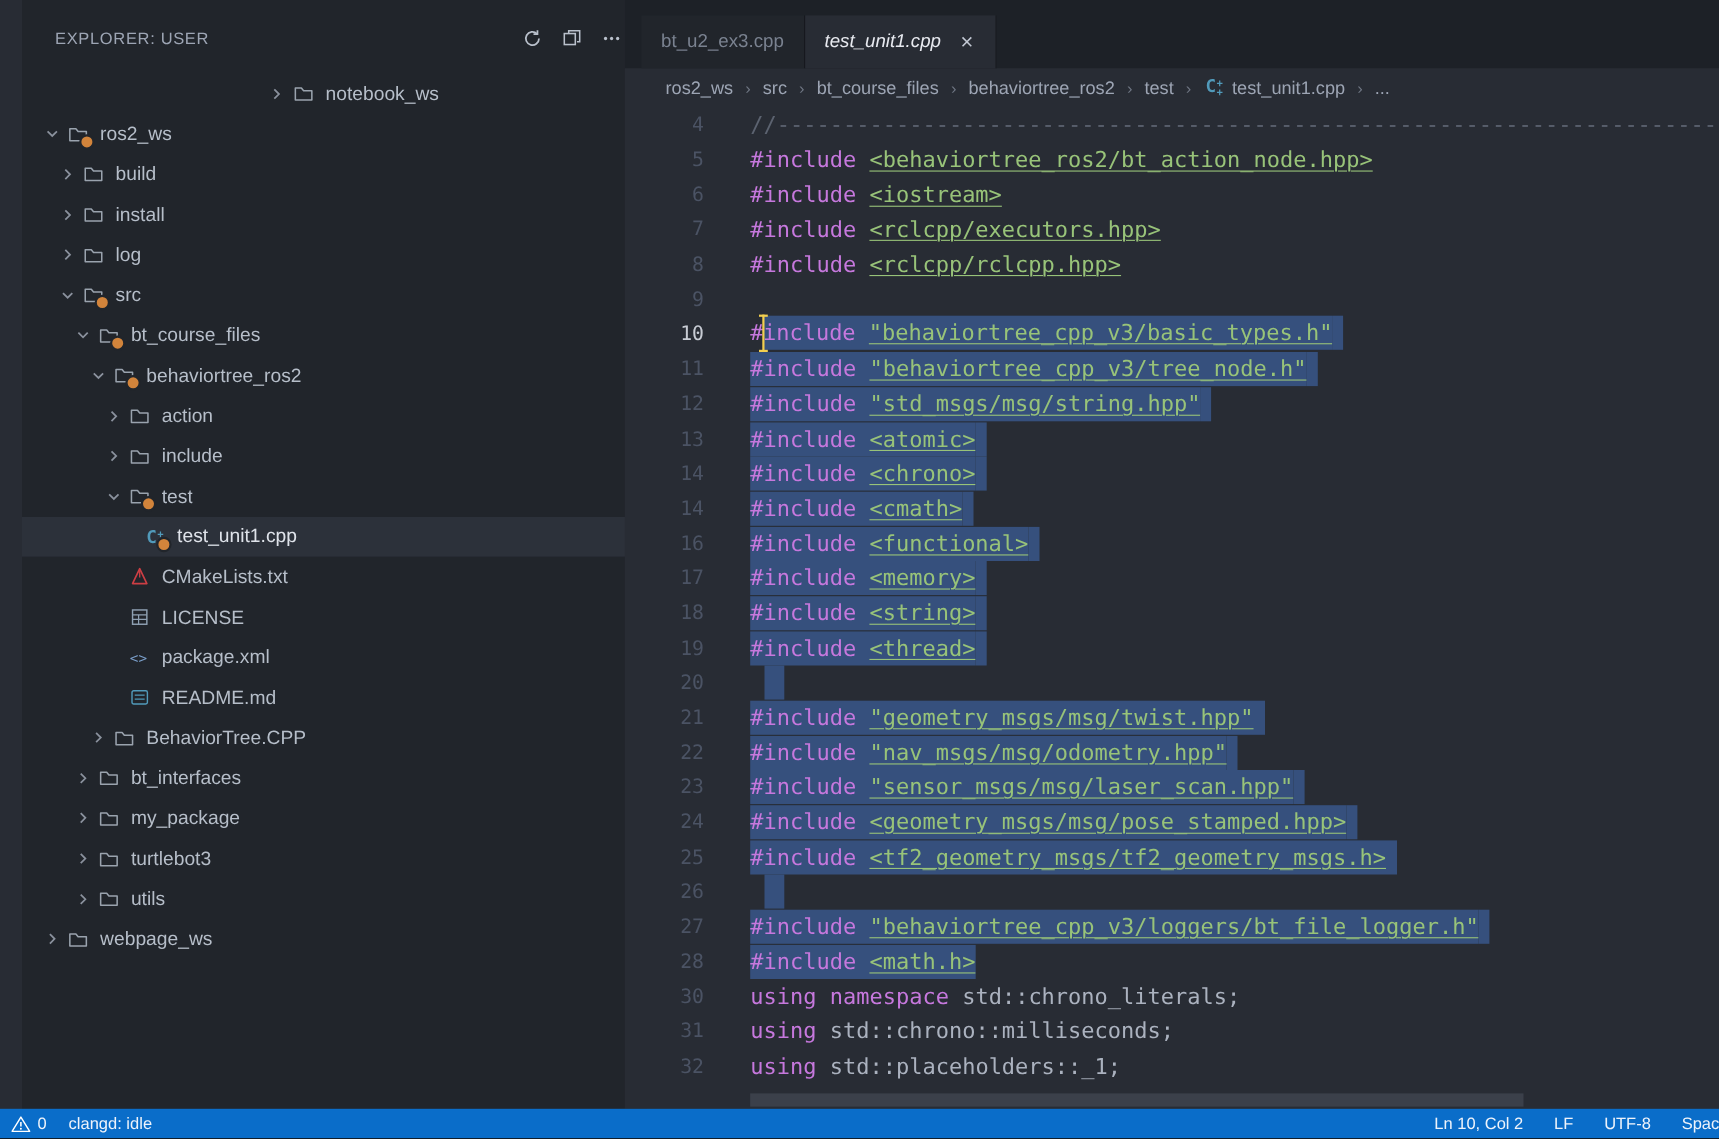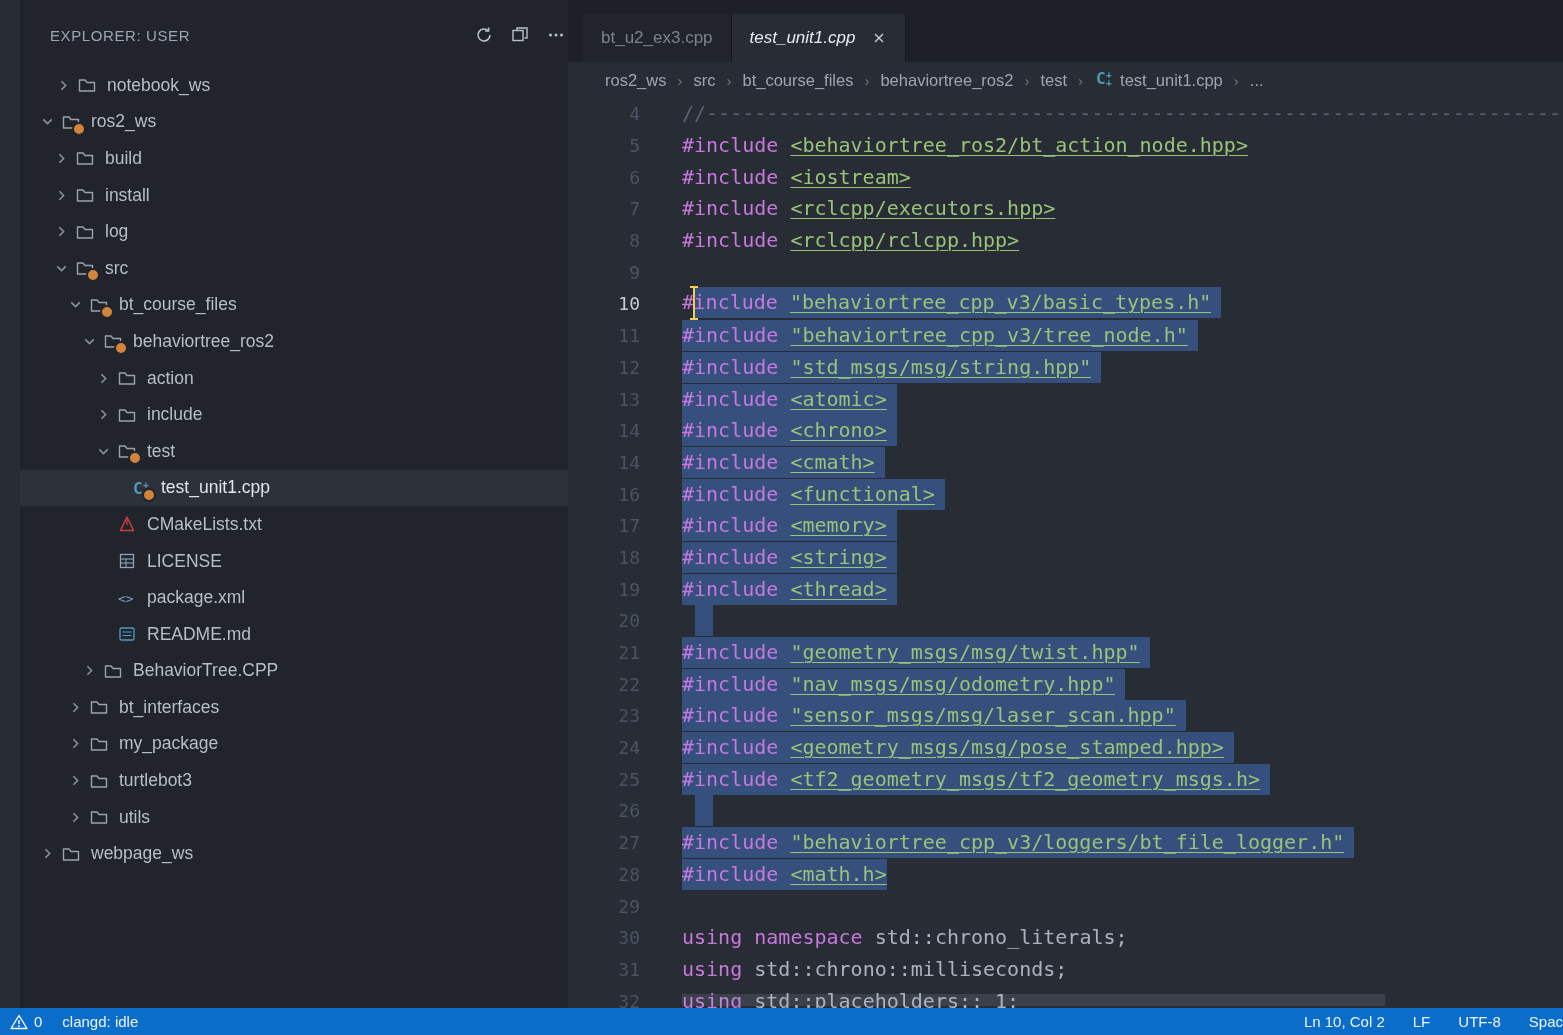--- a/index.html
+++ b/index.html
@@ -85,21 +85,21 @@
           <span class="hicon">
             <svg width="20" height="20" viewBox="0 0 20 20">
               <circle cx="4.5" cy="10" r="1.5" fill="currentColor"></circle>
               <circle cx="10" cy="10" r="1.5" fill="currentColor"></circle>
               <circle cx="15.5" cy="10" r="1.5" fill="currentColor"></circle>
             </svg>
           </span>
         </span>
     </div>
     <div class="tree">
-        <div class="trow" style="padding-left: 30px;">
+        <div class="trow" style="padding-left: 30px; justify-content: center;">
           <span class="chev">
             <svg width="17" height="17" viewBox="0 0 16 16">
               <polyline points="6 4 10 8 6 12" fill="none" stroke="currentColor" stroke-width="1.5"></polyline>
             </svg>
           </span>
           <span class="ticon">
             <svg width="20" height="20" viewBox="0 0 20 20">
               <path d="M2.5 5 h5.5 l2 2.5 h7.5 v8.5 h-15 z" fill="none" stroke="currentColor" stroke-width="1.4" stroke-linejoin="round"></path>
             </svg>
           </span>
@@ -443,21 +443,20 @@
         <div class="line"><span class="ln">19</span><span class="code"><span class="kw sel">#include </span><span class="str sel">&lt;thread&gt;</span><span class="sel nlpad"></span></span></div>
         <div class="line"><span class="ln">20</span><span class="code"><span class="sel empty-block"></span></span></div>
         <div class="line"><span class="ln">21</span><span class="code"><span class="kw sel">#include </span><span class="str sel">"geometry_msgs/msg/twist.hpp"</span><span class="sel nlpad"></span></span></div>
         <div class="line"><span class="ln">22</span><span class="code"><span class="kw sel">#include </span><span class="str sel">"nav_msgs/msg/odometry.hpp"</span><span class="sel nlpad"></span></span></div>
         <div class="line"><span class="ln">23</span><span class="code"><span class="kw sel">#include </span><span class="str sel">"sensor_msgs/msg/laser_scan.hpp"</span><span class="sel nlpad"></span></span></div>
         <div class="line"><span class="ln">24</span><span class="code"><span class="kw sel">#include </span><span class="str sel">&lt;geometry_msgs/msg/pose_stamped.hpp&gt;</span><span class="sel nlpad"></span></span></div>
         <div class="line"><span class="ln">25</span><span class="code"><span class="kw sel">#include </span><span class="str sel">&lt;tf2_geometry_msgs/tf2_geometry_msgs.h&gt;</span><span class="sel nlpad"></span></span></div>
         <div class="line"><span class="ln">26</span><span class="code"><span class="sel empty-block"></span></span></div>
         <div class="line"><span class="ln">27</span><span class="code"><span class="kw sel">#include </span><span class="str sel">"behaviortree_cpp_v3/loggers/bt_file_logger.h"</span><span class="sel nlpad"></span></span></div>
         <div class="line"><span class="ln">28</span><span class="code"><span class="kw sel">#include </span><span class="str sel">&lt;math.h&gt;</span></span></div>
-        <div class="line"><span class="ln">29</span><span class="code"></span></div>
         <div class="line"><span class="ln">30</span><span class="code"><span class="kw">using</span><span class="txt"> </span><span class="kw">namespace</span><span class="txt"> std::chrono_literals;</span></span></div>
         <div class="line"><span class="ln">31</span><span class="code"><span class="kw">using</span><span class="txt"> std::chrono::milliseconds;</span></span></div>
         <div class="line"><span class="ln">32</span><span class="code"><span class="kw">using</span><span class="txt"> std::placeholders::_1;</span></span></div>
       </div>
     <div class="hscroll"></div>
   </div>
 
   <div class="statusbar">
     <div class="sb-left">
         <span class="sb-item">

